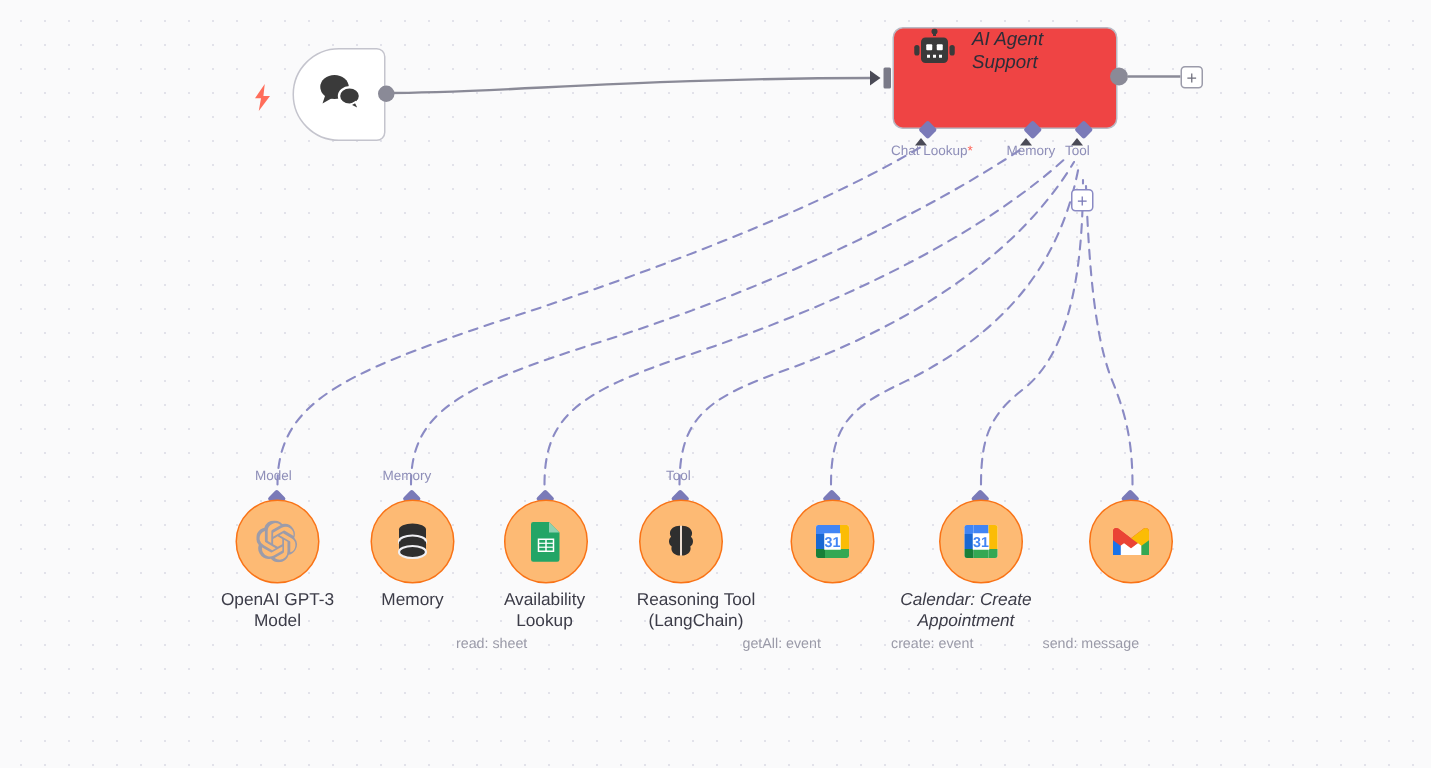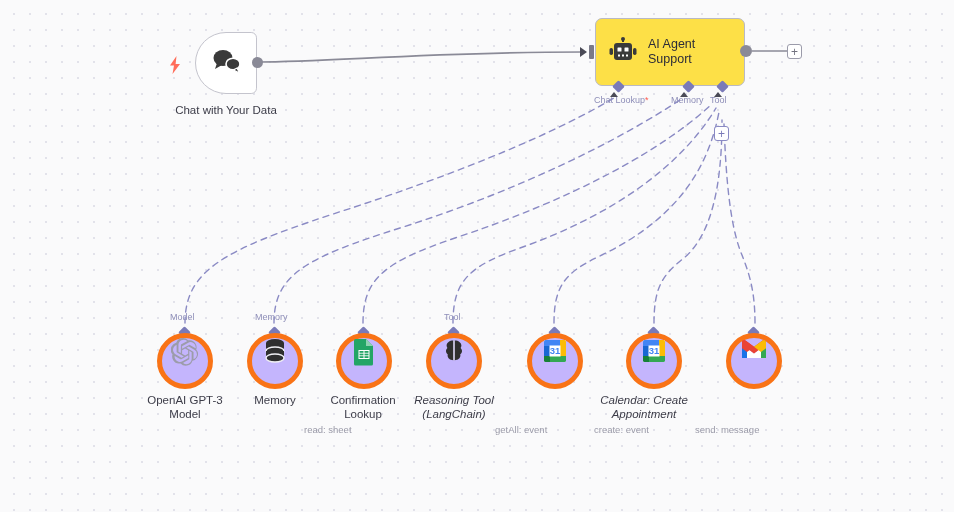--- a/index.html
+++ b/index.html
@@ -34,22 +34,22 @@
     font-size:11.5px;line-height:14px;white-space:pre-line;
   }
   .sub-label{
     position:absolute;color:#9a9aa8;
     font-size:9.5px;line-height:12px;
   }
 
   
   .agent-node{
     position:absolute;left:595px;top:18px;width:150px;height:68px;
-    background:#fde047;border:1px solid #b9b9c4;border-radius:7px;
-    box-sizing:border-box;display:flex;align-items:center;
+    background:#ef4444;border:1px solid #b9b9c4;border-radius:7px;
+    box-sizing:border-box;display:flex;align-items:flex-start;font-style:italic;
   }
   .agent-icon{margin-left:12px;width:30px;height:30px;flex:0 0 auto;}
   .agent-title{
     margin-left:10px;color:#2d2d38;font-size:12.5px;line-height:15px;
     white-space:pre-line;
   }
 
   
   .port-in{
     position:absolute;left:589px;top:45px;width:5px;height:14px;
@@ -88,22 +88,22 @@
   }
   .arrow-up{
     position:absolute;width:0;height:0;
     border-left:4px solid transparent;border-right:4px solid transparent;
     border-bottom:5px solid #4a4a56;
   }
 
   
   .sub-node{
     position:absolute;width:56px;height:56px;border-radius:50%;
-    background:#c4b5fd;border:5px solid #f97316;
-    display:flex;justify-content:center;
+    background:#fdba74;border:1px solid #f97316;
+    display:flex;align-items:center;justify-content:center;
     box-sizing:border-box;
   }
   .sub-node svg,.sub-node .glyph{display:block;}
 
   
   .open-chat{
     position:absolute;left:415px;top:458px;width:135px;height:40px;
     background:#ff6d5a;border:none;border-radius:6px;color:#fff;
     font-size:15px;font-weight:bold;font-family:inherit;
     display:flex;align-items:center;justify-content:center;gap:8px;
@@ -143,21 +143,20 @@
     <span>
       <svg width="32" height="28" viewBox="0 0 32 28" aria-hidden="true">
         <ellipse cx="13" cy="11" rx="9.5" ry="8" fill="#3a3a3a"></ellipse>
         <path d="M7 16 L5 22 L12 18 Z" fill="#3a3a3a"></path>
         <ellipse cx="23" cy="17" rx="7" ry="5.8" fill="#3a3a3a" stroke="#fff" stroke-width="1.6"></ellipse>
         <path d="M27 21 L29.5 26 L23.5 23 Z" fill="#3a3a3a" stroke="#fff" stroke-width="1.2"></path>
       </svg>
     </span>
   </div>
   <div class="trigger-out"></div>
-  <div class="node-label" style="left:152px;top:103px;width:148px;">Chat with Your Data</div>
 
   <div class="port-in-arrow"></div>
   <div class="port-in"></div>
 
   <div class="agent-node">
     <span class="agent-icon">
       <svg width="30" height="30" viewBox="0 0 30 30" aria-hidden="true">
         <rect x="14" y="1" width="2" height="4" fill="#3a3a3a"></rect>
         <circle cx="15" cy="2" r="2" fill="#3a3a3a"></circle>
         <rect x="6" y="6" width="18" height="17" rx="3" fill="#3a3a3a"></rect>
@@ -229,36 +228,36 @@
           <rect x="7.5" y="13" width="4" height="1.8"></rect>
           <rect x="12.5" y="13" width="4" height="1.8"></rect>
           <rect x="7.5" y="15.6" width="4" height="1.8"></rect>
           <rect x="12.5" y="15.6" width="4" height="1.8"></rect>
           <rect x="7.5" y="18.2" width="4" height="1.8"></rect>
           <rect x="12.5" y="18.2" width="4" height="1.8"></rect>
         </g>
       </svg>
     </span>
   </div>
-  <div class="node-label" style="left:304px;top:393px;width:118px;">Confirmation
+  <div class="node-label" style="left:304px;top:393px;width:118px;">Availability
 Lookup</div>
   <div class="sub-label" style="left:304px;top:424px;width:118px;">read: sheet</div>
 
   <div class="conn-label" style="left:444px;top:312px;">Tool</div>
   <div class="diamond" style="left:449px;top:328px;"></div>
   <div class="sub-node" style="left:426px;top:333px;">
     <span>
       <svg width="26" height="26" viewBox="0 0 26 26" aria-hidden="true">
         <path d="M12.2 2.5c-3.6 0-6.6 2.1-6.6 5 0 .9.3 1.7.8 2.4-.9.8-1.4 1.9-1.4 3.1 0 1.4.7 2.6 1.8 3.4-.1.4-.2.8-.2 1.2 0 2.6 2.5 4.7 5.6 4.7h.2V2.5z" fill="#2f2f2f"></path>
         <path d="M13.8 2.5c3.6 0 6.6 2.1 6.6 5 0 .9-.3 1.7-.8 2.4.9.8 1.4 1.9 1.4 3.1 0 1.4-.7 2.6-1.8 3.4.1.4.2.8.2 1.2 0 2.6-2.5 4.7-5.6 4.7h-.2V2.5z" fill="#2f2f2f"></path>
         <rect x="12.5" y="2.5" width="1" height="19.8" fill="#f0f0f4"></rect>
       </svg>
     </span>
   </div>
-  <div class="node-label" style="left:394px;top:393px;width:120px;font-style:italic;">Reasoning Tool
+  <div class="node-label" style="left:404px;top:393px;width:120px;">Reasoning Tool
 (LangChain)</div>
 
   <div class="diamond" style="left:550px;top:328px;"></div>
   <div class="sub-node" style="left:527px;top:333px;">
     <span>
       <svg width="26" height="26" viewBox="0 0 26 26" aria-hidden="true">
         <rect x="2" y="2" width="22" height="22" rx="1.5" fill="#fff"></rect>
         <path d="M2 3.5A1.5 1.5 0 0 1 3.5 2H8v6H2z" fill="#4285f4"></path>
         <path d="M8 2h10v6H8z" fill="#4285f4"></path>
         <path d="M18 2h4.5A1.5 1.5 0 0 1 24 3.5V8h-6z" fill="#fbbc05"></path>

